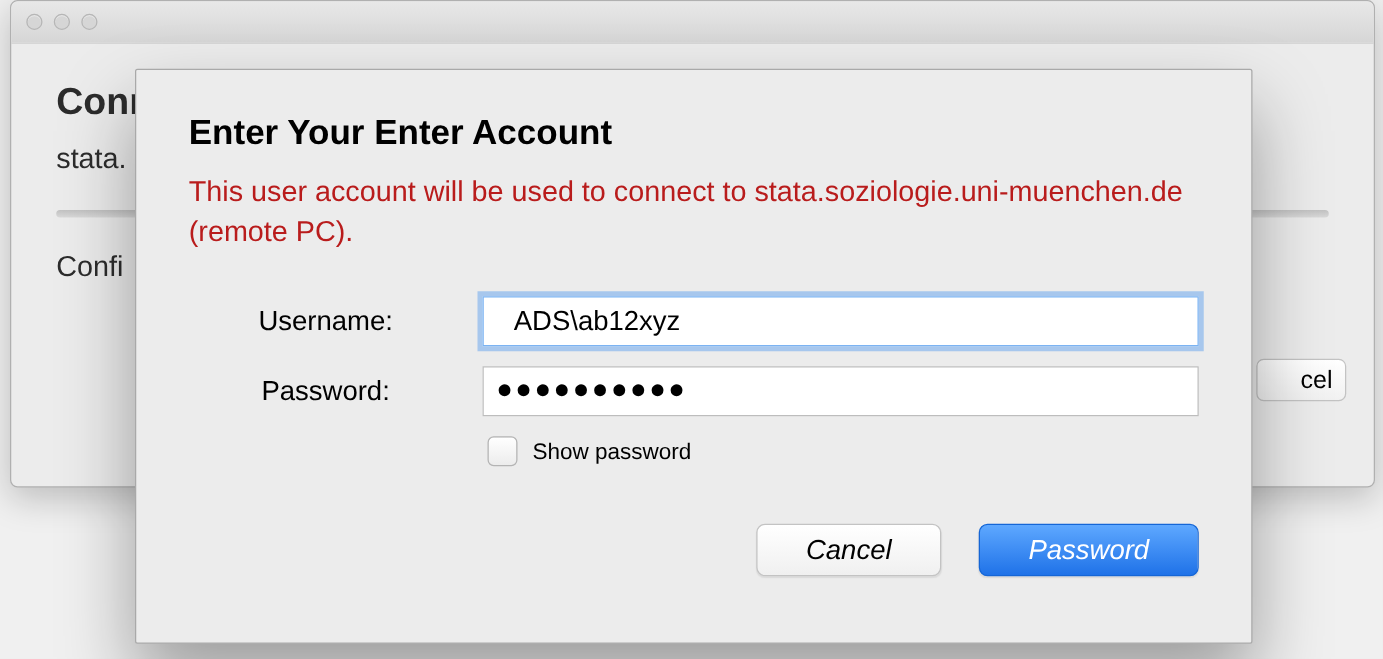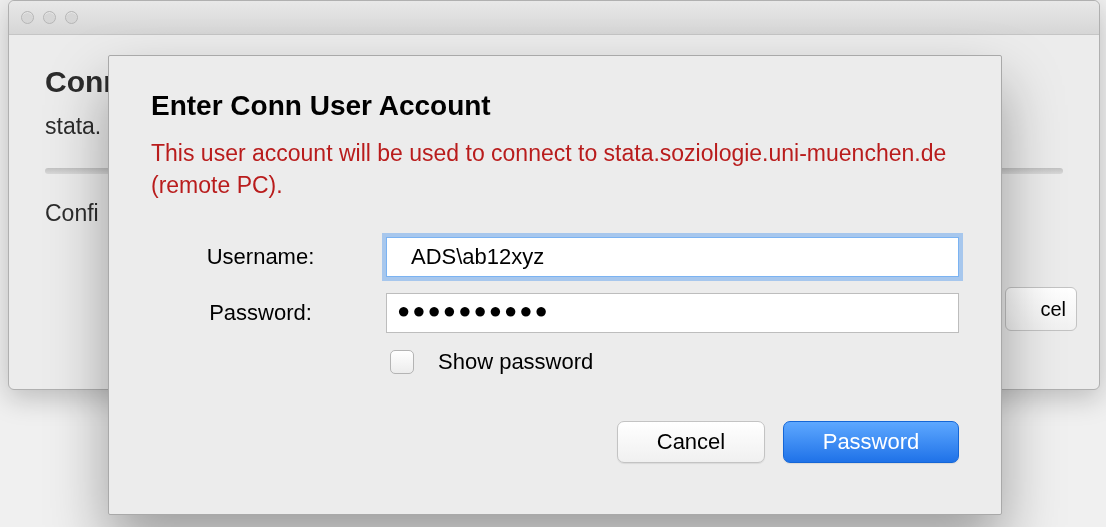--- a/index.html
+++ b/index.html
@@ -39,21 +39,21 @@
     .back-truncated { font-size: 30px; font-weight: 700; margin-bottom: 14px; }
     .back-host { margin-bottom: 28px; }
     .back-div {
       height: 6px; border-radius: 3px;
       background: linear-gradient(#c2c2c2,#d9d9d9);
       margin-bottom: 26px;
     }
     .back-cancel-chip {
       position: absolute;
       right: 22px; top: 286px;
-      width: 72px; height: 44px;
+      width: 72px; height: 34px;
       background: linear-gradient(#fff,#f1f1f1);
       border: 1px solid #c3c3c3;
       border-radius: 6px;
       font-size: 20px;
       display:flex; align-items:center; justify-content:flex-end;
       padding-right: 10px;
     }
 
     
     .sheet {
@@ -97,33 +97,33 @@
     }
     .text-input.focused {
       border: 1px solid #7bb3f2;
       box-shadow: 0 0 0 4px rgba(111,169,238,.55);
       padding-left: 24px;
     }
     .pw-dots { letter-spacing: 2px; font-size: 22px; }
 
     .checkbox-row {
       display: flex; align-items: center;
-      margin-left: 239px; gap: 24px;
-      font-size: 22px;
+      margin-left: 239px; gap: 12px;
+      font-size: 18px;
       margin-bottom: 46px;
     }
     .chk {
       width: 24px; height: 24px;
       background: linear-gradient(#fff,#ececec);
       border: 1px solid #b4b4b4;
       border-radius: 5px;
     }
 
     .btn-row {
-      display: flex; justify-content: flex-end; gap: 18px;
+      display: flex; justify-content: flex-end; gap: 30px; font-style: italic;
     }
     .btn {
       min-width: 148px; height: 42px;
       font-size: 22px;
       border-radius: 7px;
       border: 1px solid #c3c3c3;
       background: linear-gradient(#ffffff,#f0f0f0);
       cursor: default;
       display:flex; align-items:center; justify-content:center;
       box-shadow: 0 1px 1px rgba(0,0,0,.08);
@@ -149,21 +149,21 @@
     <div class="back-host">stata.</div>
     <div class="back-div"></div>
     <div>Confi</div>
   </div>
   <div class="back-cancel-chip">
     <span>cel</span>
   </div>
 </div>
 
 <div class="sheet">
-  <h1>Enter Conn User Account</h1>
+  <h1>Enter Your Enter Account</h1>
   <p class="sheet-desc">This user account will be used to connect to stata.soziologie.uni-muenchen.de (remote PC).</p>
 
   <div class="form-row">
     <div class="form-label">Username:</div>
     <input type="text" class="text-input focused" value="ADS\ab12xyz" style="">
   </div>
 
   <div class="form-row">
     <div class="form-label">Password:</div>
     <div class="text-input pw-dots">●●●●●●●●●●</div>

